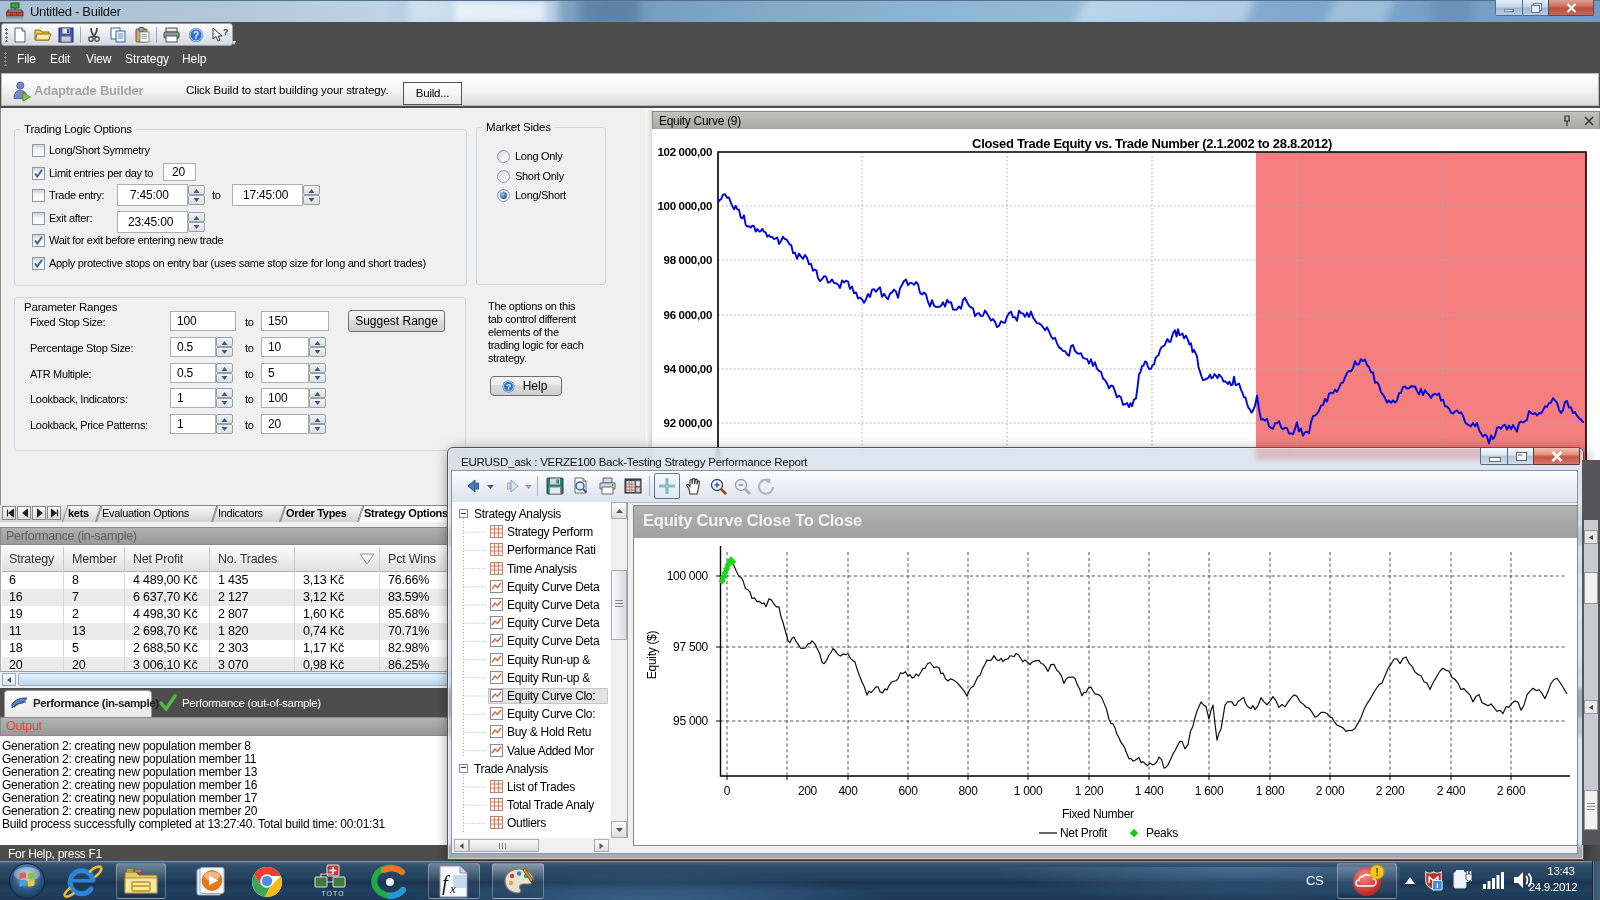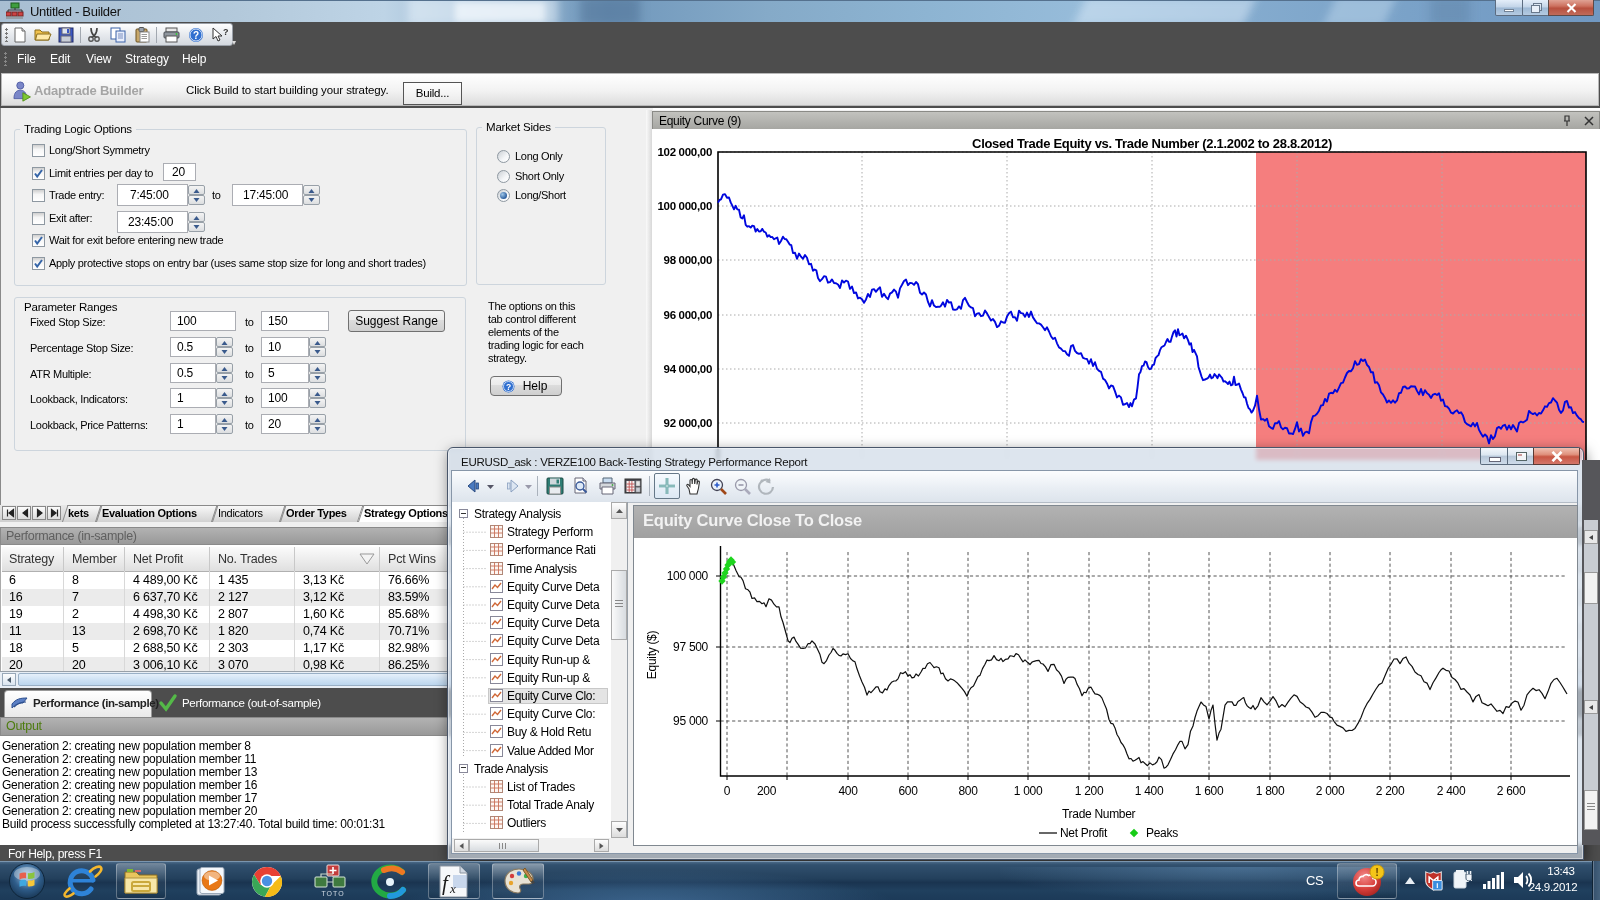--- a/index.html
+++ b/index.html
@@ -362,21 +362,21 @@
 <svg class="abs" style="left:33px;top:507px" width="13" height="12" viewBox="0 0 13 12">
     <path d="M4.5 2.5 L9 6 L4.5 9.5 Z" stroke="#222" stroke-width="1.2" fill="#222"></path>
   </svg>
 <div class="abs" style="left:47px;top:506px;width:14px;height:14px;background:linear-gradient(#fcfcfc,#dcdcdc);border:1px solid #888;box-sizing:border-box"></div>
 <svg class="abs" style="left:48px;top:507px" width="13" height="12" viewBox="0 0 13 12">
     <path d="M9.5 2.5 V9.5 M3.5 2.5 L8 6 L3.5 9.5 Z" stroke="#222" stroke-width="1.2" fill="#222"></path>
   </svg>
 <div class="abs" style="left:62px;top:505px;width:34px;height:17px;background:linear-gradient(#f8f8f8,#d2d2d2);border:1px solid #8a8a8a;border-bottom:none;box-sizing:border-box;transform:skewX(-18deg);transform-origin:bottom left"></div>
 <div class="txt" style="left:68px;top:507px;font-size:11px;font-weight:bold">kets</div>
 <div class="abs" style="left:96px;top:505px;width:116px;height:17px;background:linear-gradient(#f8f8f8,#d2d2d2);border:1px solid #8a8a8a;border-bottom:none;box-sizing:border-box;transform:skewX(-18deg);transform-origin:bottom left"></div>
-<div class="txt" style="left:102px;top:507px;font-size:11px;font-weight:bold">Evaluation Options</div>
+<div class="txt" style="left:102px;top:507px;font-size:11px;font-weight:normal">Evaluation Options</div>
 <div class="abs" style="left:212px;top:505px;width:68px;height:17px;background:linear-gradient(#f8f8f8,#d2d2d2);border:1px solid #8a8a8a;border-bottom:none;box-sizing:border-box;transform:skewX(-18deg);transform-origin:bottom left"></div>
 <div class="txt" style="left:218px;top:507px;font-size:11px;font-weight:normal">Indicators</div>
 <div class="abs" style="left:280px;top:505px;width:78px;height:17px;background:linear-gradient(#f8f8f8,#d2d2d2);border:1px solid #8a8a8a;border-bottom:none;box-sizing:border-box;transform:skewX(-18deg);transform-origin:bottom left"></div>
 <div class="txt" style="left:286px;top:507px;font-size:11px;font-weight:bold">Order Types</div>
 <div class="abs" style="left:358px;top:505px;width:108px;height:17px;background:#ffffff;border:1px solid #8a8a8a;border-bottom:none;box-sizing:border-box;transform:skewX(-18deg);transform-origin:bottom left"></div>
 <div class="txt" style="left:364px;top:507px;font-size:11px;font-weight:bold">Strategy Options</div>
 <div class="abs" style="left:0;top:527px;width:1600px;height:18px;background:linear-gradient(#b2b2b2,#999999);border:1px solid #8a8a8a;box-sizing:border-box"></div>
 <div class="txt" style="left:6px;top:529px;color:#606060;font-size:12.5px">Performance (in-sample)</div>
 <div class="abs" style="left:0;top:545px;width:1600px;height:126px;background:#fff;border-left:1px solid #aaa"></div>
 <div class="abs" style="left:2px;top:547px;width:1598px;height:25px;background:linear-gradient(#fbfbfb,#eaeaea 60%,#dedede)"></div>
@@ -455,21 +455,21 @@
 <svg class="abs" style="left:10px;top:695px" width="20" height="16" viewBox="0 0 20 16">
     <path d="M2 9 C6 4 10 3 17 3 L13 8 C9 8 6 9 2 13 Z" fill="#5b7fc4" stroke="#2d4f8e" stroke-width="1"></path>
     <path d="M4 12 C8 8 11 7 16 7" stroke="#2d4f8e" stroke-width="1.2" fill="none"></path>
   </svg>
 <div class="txt" style="left:33px;top:697px;font-size:11.5px;letter-spacing:-0.4px;font-weight:bold;color:#222">Performance (in-sample)</div>
 <svg class="abs" style="left:158px;top:693px" width="20" height="20" viewBox="0 0 20 20">
     <path d="M3 10 L8 16 L17 3" stroke="#54b948" stroke-width="3.4" fill="none" stroke-linecap="round"></path>
   </svg>
 <div class="txt" style="left:182px;top:697px;font-size:11.5px;letter-spacing:-0.3px;color:#fff">Performance (out-of-sample)</div>
 <div class="abs" style="left:0;top:717px;width:1600px;height:19px;background:linear-gradient(#b2b2b2,#999999);border:1px solid #8a8a8a;box-sizing:border-box"></div>
-<div class="txt" style="left:6px;top:719px;color:#4d7c0f;font-size:12.5px">Output</div>
+<div class="txt" style="left:6px;top:719px;color:#ef4444;font-size:12.5px">Output</div>
 <div class="abs" style="left:0;top:736px;width:1600px;height:109px;background:#fff"></div>
 <div class="txt" style="left:2px;top:739px;font-size:12px;letter-spacing:-0.25px">Generation 2: creating new population member 8</div>
 <div class="txt" style="left:2px;top:752px;font-size:12px;letter-spacing:-0.25px">Generation 2: creating new population member 11</div>
 <div class="txt" style="left:2px;top:765px;font-size:12px;letter-spacing:-0.25px">Generation 2: creating new population member 13</div>
 <div class="txt" style="left:2px;top:778px;font-size:12px;letter-spacing:-0.25px">Generation 2: creating new population member 16</div>
 <div class="txt" style="left:2px;top:791px;font-size:12px;letter-spacing:-0.25px">Generation 2: creating new population member 17</div>
 <div class="txt" style="left:2px;top:804px;font-size:12px;letter-spacing:-0.25px">Generation 2: creating new population member 20</div>
 <div class="txt" style="left:2px;top:817px;font-size:12px;letter-spacing:-0.25px">Build process successfully completed at 13:27:40. Total build time: 00:01:31</div>
 <div class="abs" style="left:0;top:845px;width:1600px;height:17px;background:#4d4d4d"></div>
 <div class="txt" style="left:8px;top:847px;font-size:12px;color:#fff">For Help, press F1</div>
@@ -728,38 +728,38 @@
     <rect x="722.4" y="570.4" width="5.2" height="5.2" fill="#1ed51e" transform="rotate(45 725 573)"></rect>
     <rect x="723.9" y="566.4" width="5.2" height="5.2" fill="#1ed51e" transform="rotate(45 726.5 569)"></rect>
     <rect x="725.4" y="562.4" width="5.2" height="5.2" fill="#1ed51e" transform="rotate(45 728 565)"></rect>
     <rect x="726.9" y="559.4" width="5.2" height="5.2" fill="#1ed51e" transform="rotate(45 729.5 562)"></rect>
     <rect x="728.4" y="557.4" width="5.2" height="5.2" fill="#1ed51e" transform="rotate(45 731 560)"></rect>
     <rect x="729.9" y="559.4" width="5.2" height="5.2" fill="#1ed51e" transform="rotate(45 732.5 562)"></rect>
     <line x1="1039" y1="833" x2="1057" y2="833" stroke="#000" stroke-width="1.2"></line>
     <rect x="1131" y="830" width="6" height="6" fill="#17cc17" transform="rotate(45 1134 833)"></rect>
   </svg>
 <div class="txt" style="left:697px;top:784px;width:60px;text-align:center;font-size:12px">0</div>
-<div class="txt" style="left:757px;top:784px;width:60px;text-align:left;font-size:12px">200</div>
+<div class="txt" style="left:757px;top:784px;width:60px;text-align:right;font-size:12px">200</div>
 <div class="txt" style="left:818px;top:784px;width:60px;text-align:center;font-size:12px">400</div>
 <div class="txt" style="left:878px;top:784px;width:60px;text-align:center;font-size:12px">600</div>
 <div class="txt" style="left:938px;top:784px;width:60px;text-align:center;font-size:12px">800</div>
 <div class="txt" style="left:998px;top:784px;width:60px;text-align:center;font-size:12px">1 000</div>
 <div class="txt" style="left:1059px;top:784px;width:60px;text-align:center;font-size:12px">1 200</div>
 <div class="txt" style="left:1119px;top:784px;width:60px;text-align:center;font-size:12px">1 400</div>
 <div class="txt" style="left:1179px;top:784px;width:60px;text-align:center;font-size:12px">1 600</div>
 <div class="txt" style="left:1240px;top:784px;width:60px;text-align:center;font-size:12px">1 800</div>
 <div class="txt" style="left:1300px;top:784px;width:60px;text-align:center;font-size:12px">2 000</div>
 <div class="txt" style="left:1360px;top:784px;width:60px;text-align:center;font-size:12px">2 200</div>
 <div class="txt" style="left:1421px;top:784px;width:60px;text-align:center;font-size:12px">2 400</div>
 <div class="txt" style="left:1481px;top:784px;width:60px;text-align:center;font-size:12px">2 600</div>
 <div class="txt" style="left:658px;top:569px;width:50px;text-align:right;font-size:12px">100 000</div>
 <div class="txt" style="left:658px;top:640px;width:50px;text-align:right;font-size:12px">97 500</div>
 <div class="txt" style="left:658px;top:714px;width:50px;text-align:right;font-size:12px">95 000</div>
 <div class="txt" style="left:628px;top:648px;font-size:12px;transform:rotate(-90deg);transform-origin:center">Equity ($)</div>
-<div class="txt" style="left:1062px;top:807px;font-size:12px">Trade Number</div>
+<div class="txt" style="left:1062px;top:807px;font-size:12px">Fixed Number</div>
 <div class="txt" style="left:1060px;top:826px;font-size:12px">Net Profit</div>
 <div class="txt" style="left:1146px;top:826px;font-size:12px">Peaks</div>
 <div class="abs" style="left:1582px;top:460px;width:18px;height:385px;background:#56565a"></div>
 <div class="abs" style="left:1584px;top:520px;width:14px;height:300px;background:#c8ccd2"></div>
 <div class="abs" style="left:1584px;top:530px;width:14px;height:14px;background:#e8e8e8;border:1px solid #999;box-sizing:border-box"></div>
 <svg class="abs" style="left:1587px;top:534px" width="8" height="7" viewBox="0 0 8 7">
     <path d="M6 1 L2 3.5 L6 6 Z" fill="#444"></path>
   </svg>
 <div class="abs" style="left:1584px;top:572px;width:14px;height:32px;background:#f2f2f2;border:1px solid #999;box-sizing:border-box"></div>
 <div class="abs" style="left:1584px;top:700px;width:14px;height:14px;background:#e8e8e8;border:1px solid #999;box-sizing:border-box"></div>

